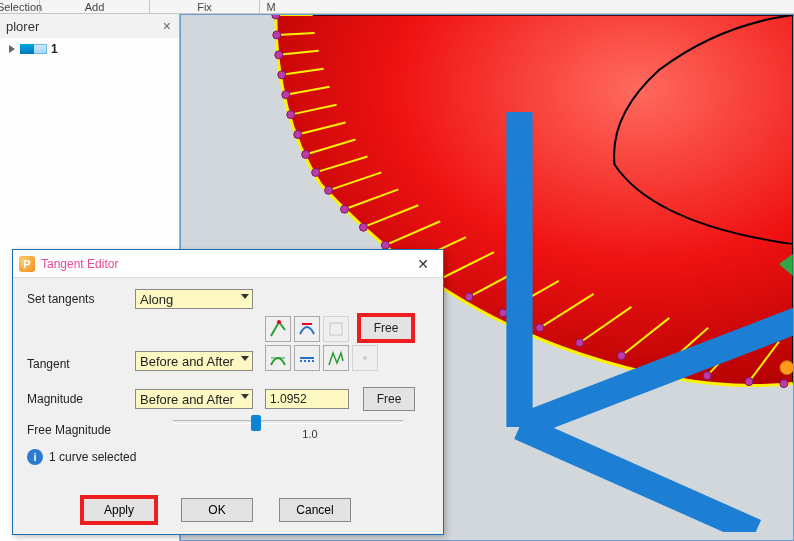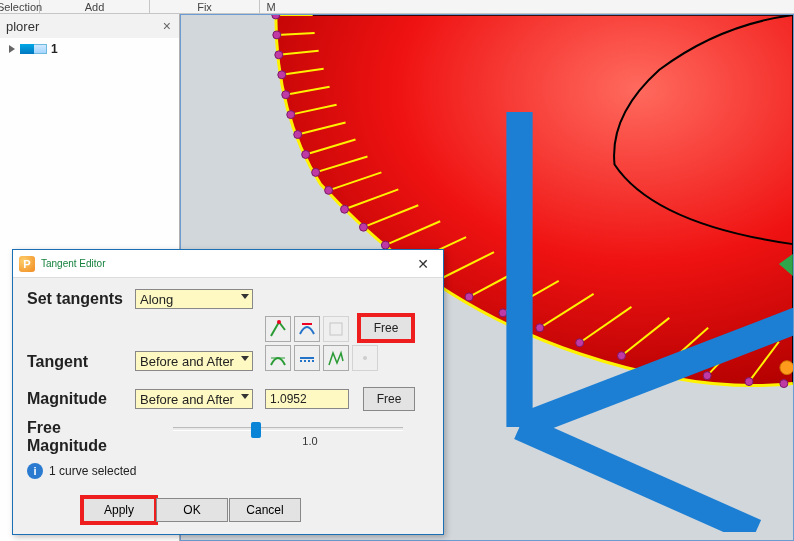--- a/index.html
+++ b/index.html
@@ -102,37 +102,37 @@
     border-bottom: 1px solid #ddd;
   }
   .dlg-title .appicon {
     width: 16px; height: 16px;
     background: radial-gradient(circle at 30% 30%, #ffcf6c, #f08a1f);
     border-radius: 3px;
     margin-right: 6px;
     display:flex;align-items:center;justify-content:center;
     color:#fff;font-weight:bold;font-size:11px;
   }
-  .dlg-title .title-text { flex:1; font-size: 10px; color:#15803d; }
+  .dlg-title .title-text { flex:1; font-size: 12px; color:#ec4899; }
   .dlg-title .x {
     width: 28px; height: 20px;
     display:flex;align-items:center;justify-content:center;
     color:#333; font-size:14px;
   }
   .dlg-body {
     padding: 10px 14px 6px 14px;
     flex:1;
     color:#222;
   }
   .row {
     display: flex; align-items:center;
     margin-bottom: 6px;
     min-height:22px;
   }
-  .row .label { width: 108px; font-size:16px;font-weight:bold; }
+  .row .label { width: 108px; font-size:12px; }
   .combo {
     height: 20px;
     border:1px solid #888;
     background:#fef9c3;
     display:flex;align-items:center;
     padding:0 4px;
     font-size:13px;
     position:relative;
     width:118px;
   }
@@ -197,21 +197,21 @@
     margin-top:8px;
     font-size:12px;
   }
   .info-icon {
     width:16px;height:16px;border-radius:50%;
     background:#2a7bd0;
     color:#fff;display:flex;align-items:center;justify-content:center;
     font-weight:bold;font-size:11px;
   }
   .dlg-buttons {
-    display:flex; gap:1px;
+    display:flex; gap:26px;
     padding: 6px 12px 12px 70px;
   }
   .dlg-btn {
     width:72px;height:24px;
     border:1px solid #888;
     background:#e3e3e3;
     display:flex;align-items:center;justify-content:center;
     font-size:12px;
   }
 

